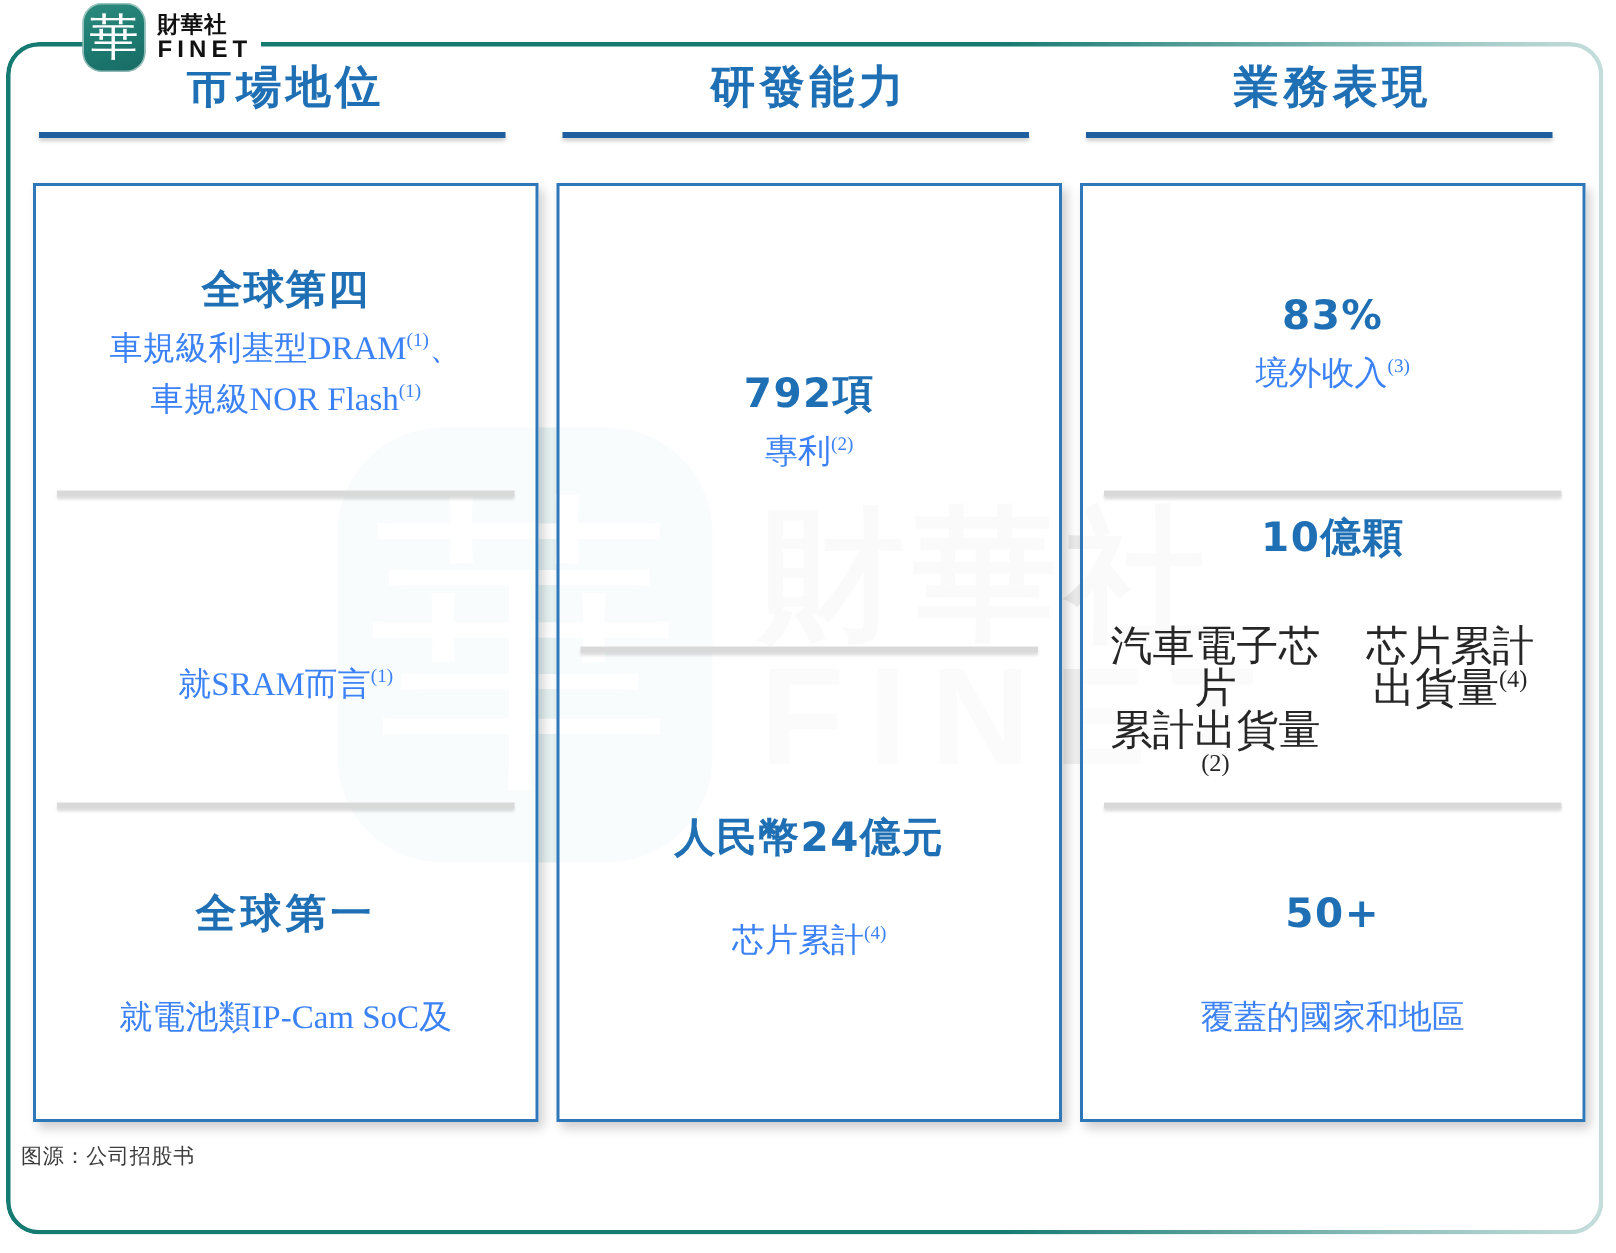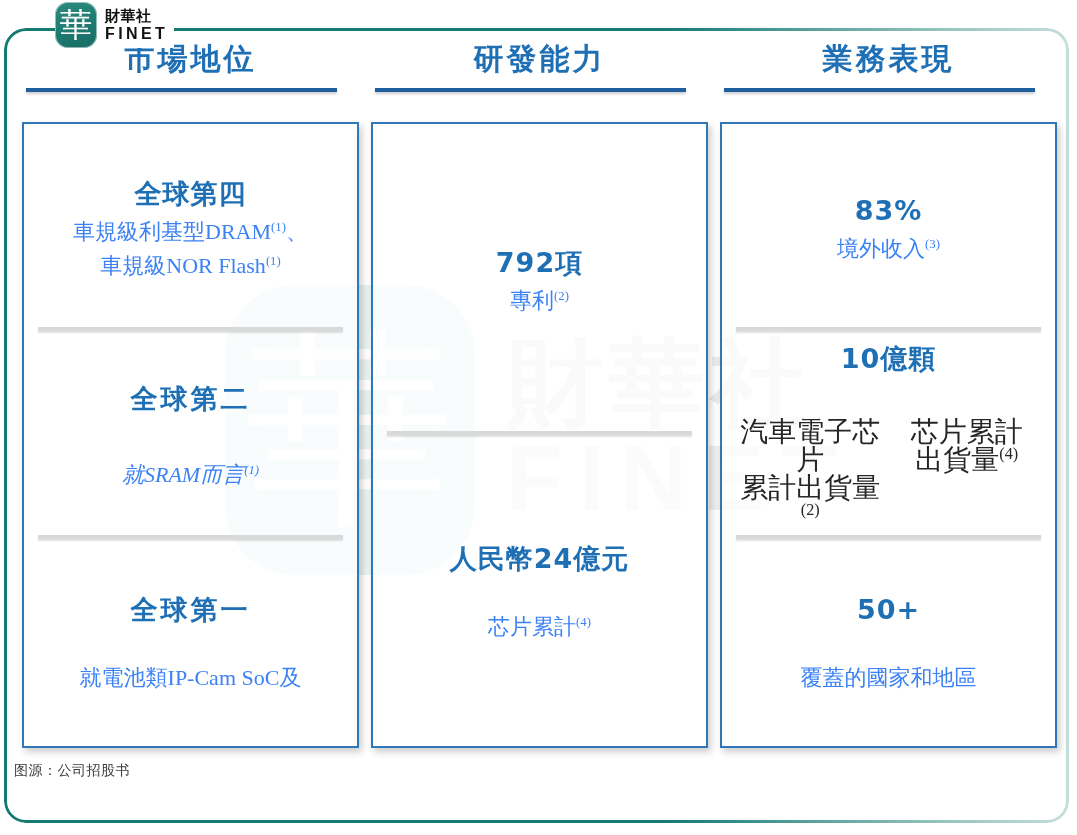--- a/index.html
+++ b/index.html
@@ -229,21 +229,21 @@
   .big.loose { letter-spacing: 3px; }
   .sub {
     font-family: "Liberation Serif", "DejaVu Serif", serif;
     font-size: 22px;
     color: #3b82f6;
     line-height: 30px;
     text-align: center;
     margin-top: 10px;
   }
   .sub.tight { margin-top: 4px; }
-  .sub.gap-lg { margin-top: 42px; font-style: italic; }
+  .sub.gap-lg { margin-top: 42px; }
   .sub.gap-md { margin-top: 34px; }
   .sub sup, .big sup {
     font-size: 0.58em;
     vertical-align: super;
     line-height: 0;
   }
 
   
   .duo-nums {
     display: flex;
@@ -330,21 +330,20 @@
       <div class="cell divided">
         <div class="big">全球第四</div>
         <div class="sub tight">
           <span>車規級利基型DRAM</span><sup>(1)</sup><span>、</span>
         </div>
         <div class="sub tight">
           <span>車規級NOR Flash</span><sup>(1)</sup>
         </div>
       </div>
       <div class="cell divided">
-        <div class="big loose">全球第二</div>
         <div class="sub gap-lg">
           <span>就SRAM而言</span><sup>(1)</sup>
         </div>
       </div>
       <div class="cell">
         <div class="big loose">全球第一</div>
         <div class="sub gap-md">
           <span>就電池類IP-Cam SoC及</span>
         </div>
       </div>

